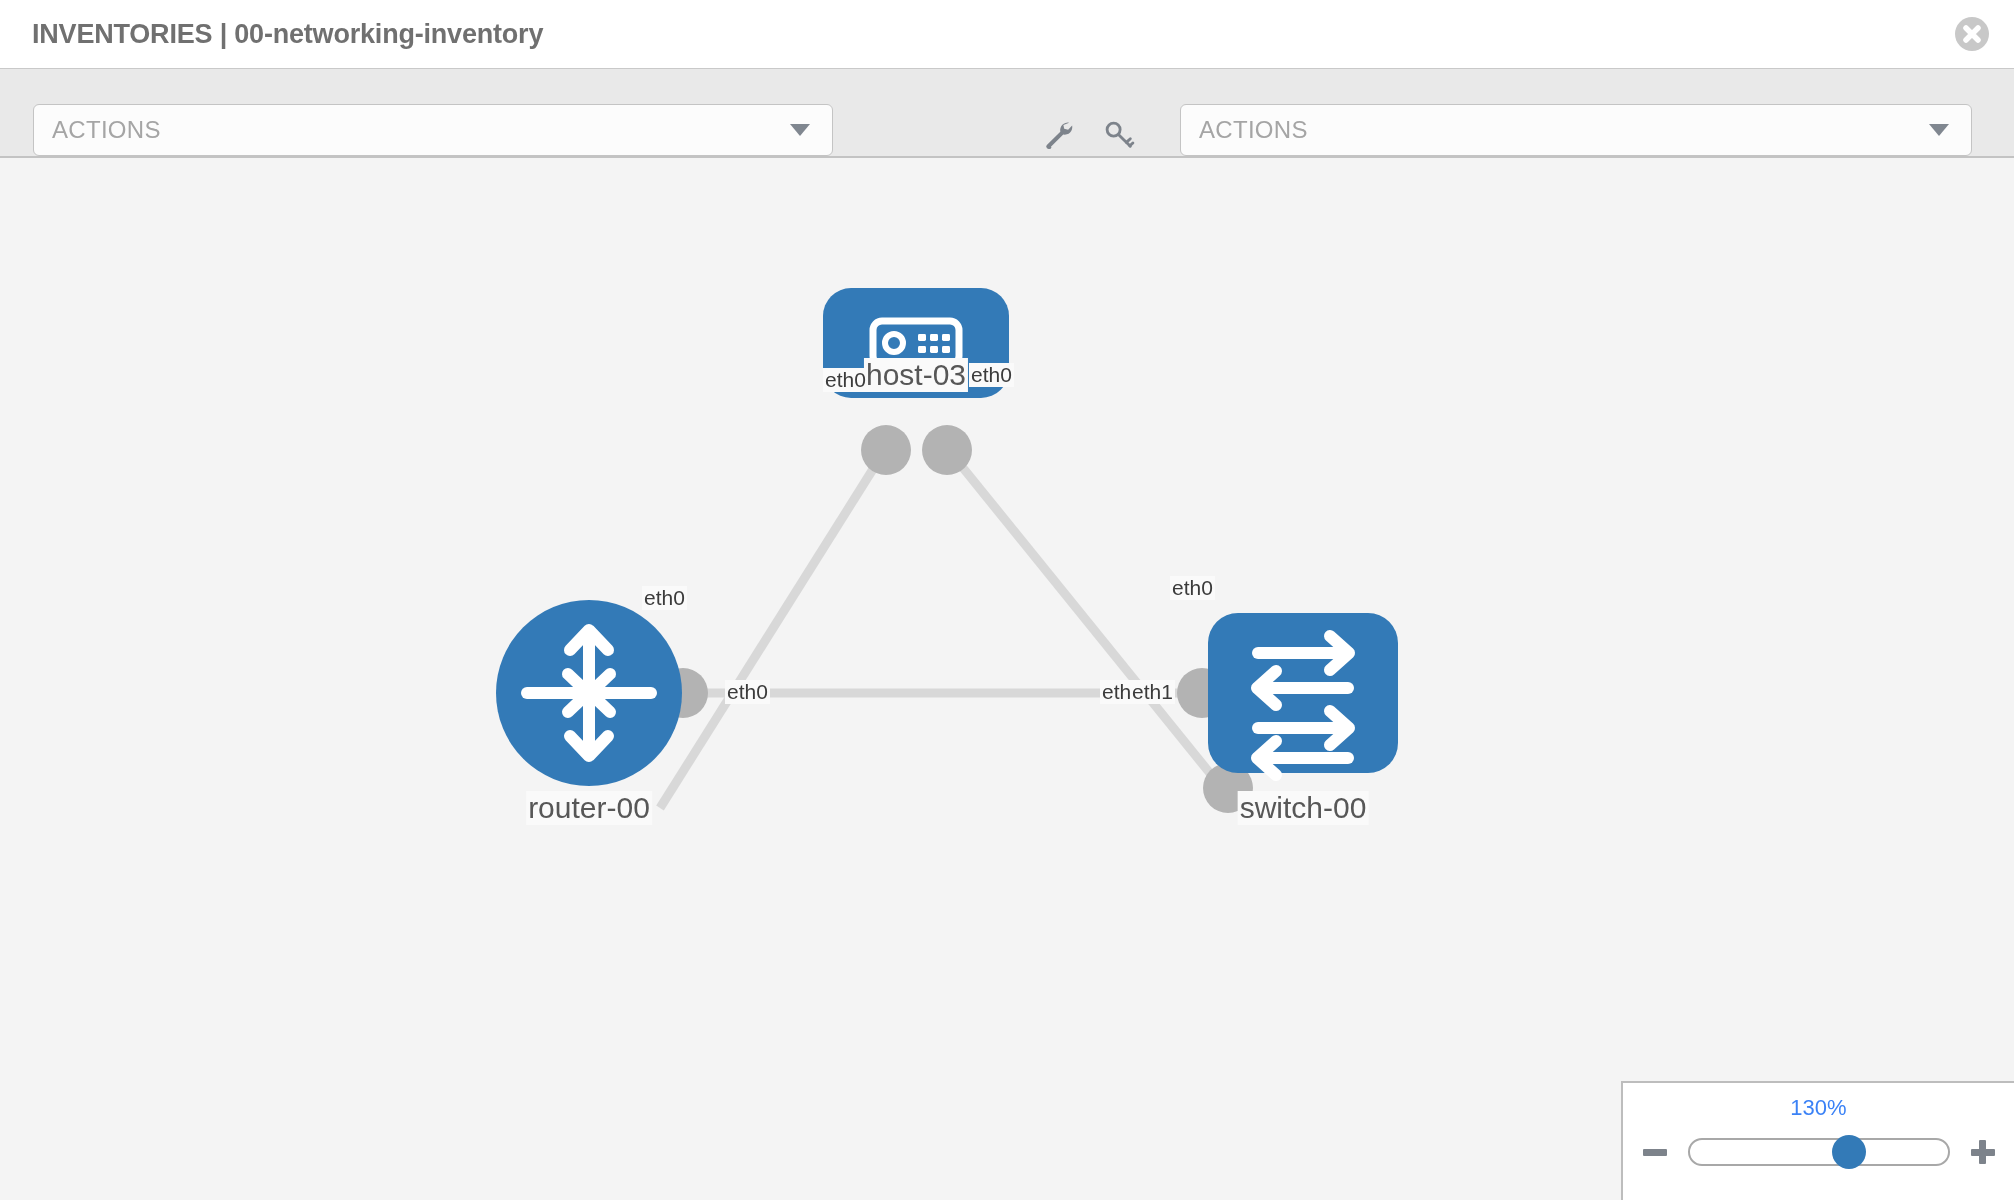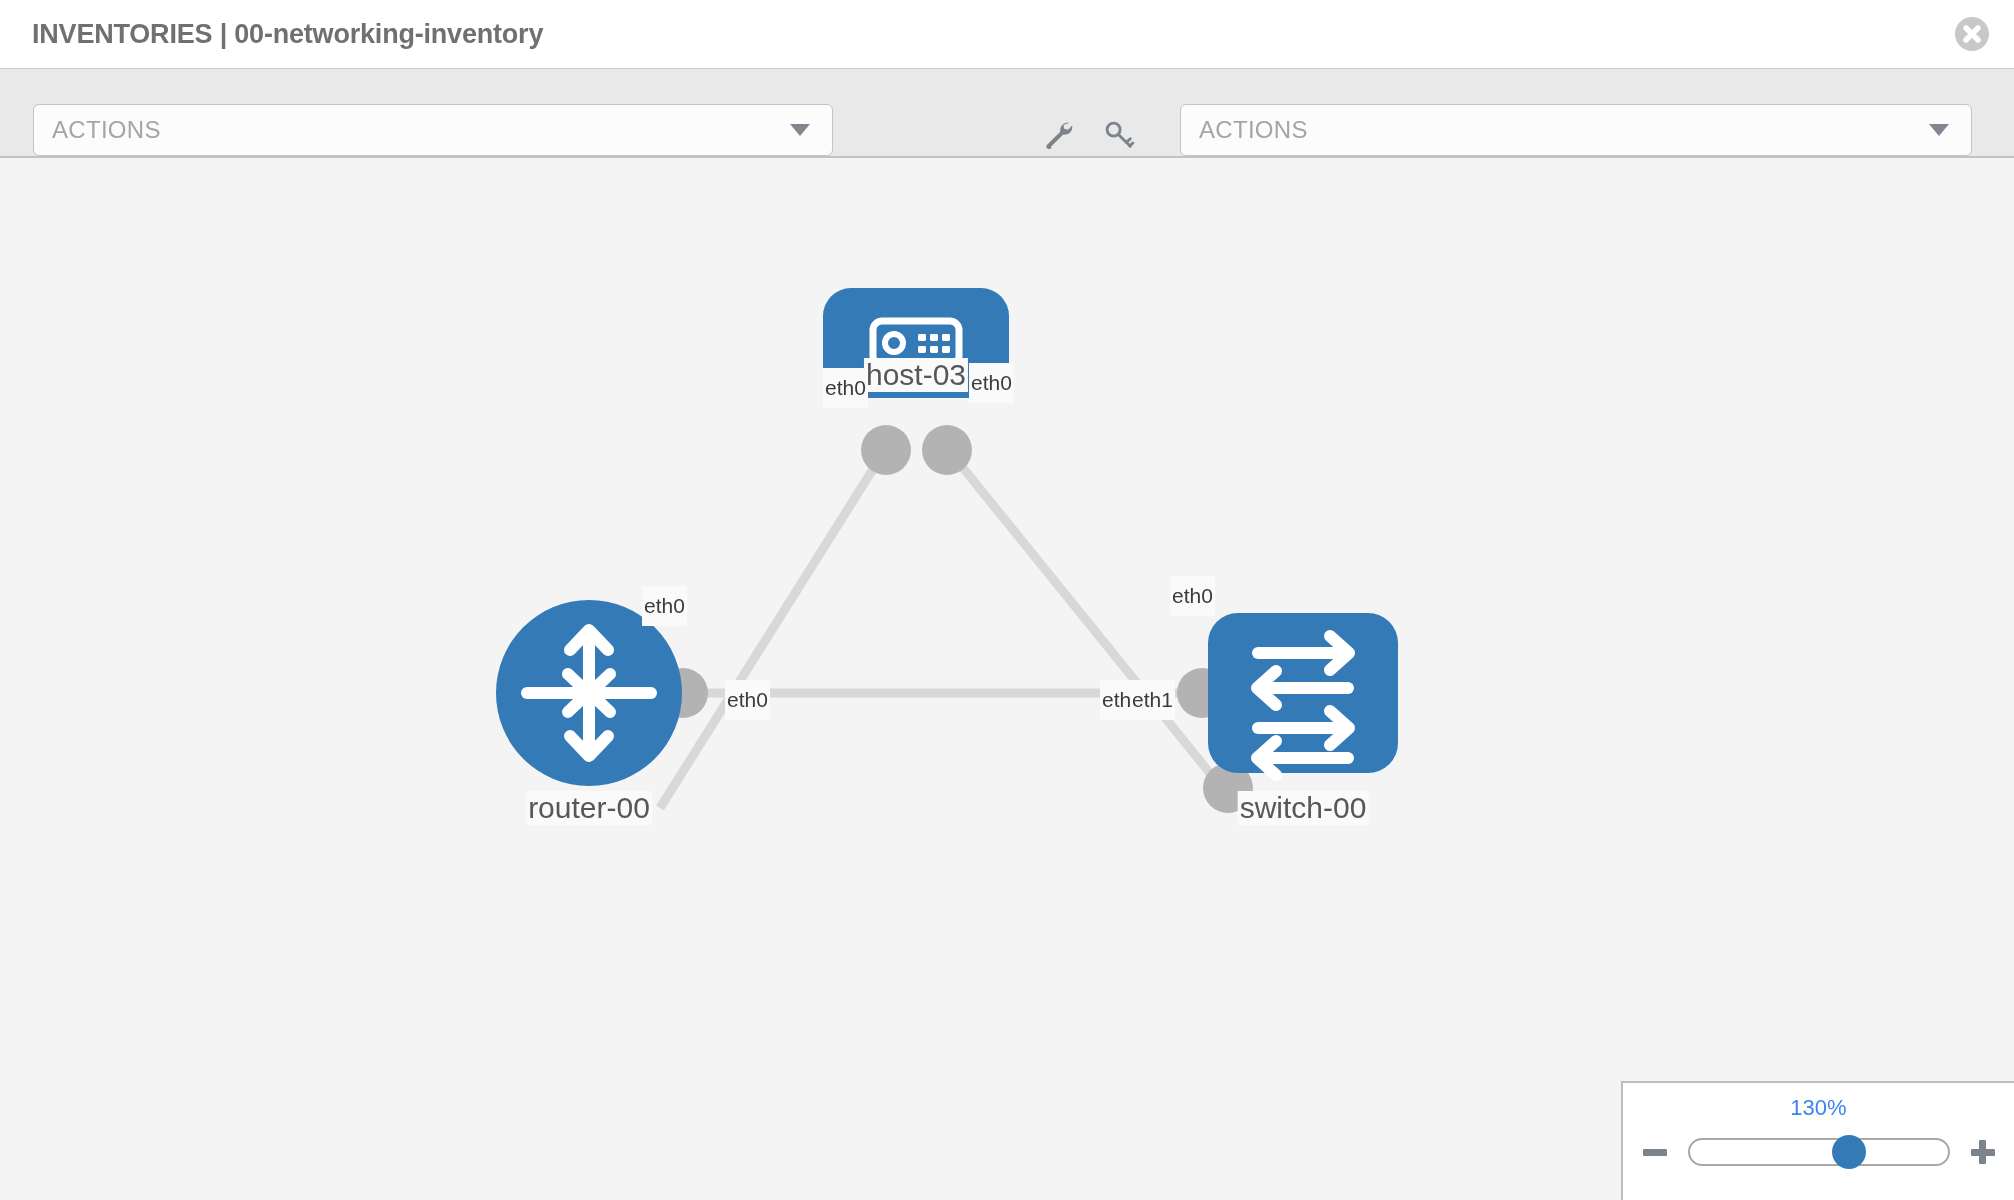--- a/index.html
+++ b/index.html
@@ -137,21 +137,21 @@
     white-space: nowrap;
     transform: translateX(-50%);
     padding: 0 2px;
   }
   .iface-label {
     position: absolute;
     font-size: 21px;
     color: #3b3b3b;
     background: #fafafa;
     white-space: nowrap;
-    padding: 8px 2px;
+    padding: 0 2px;
   }
 
   
   .zoom-panel {
     position: absolute;
     left: 1621px;
     top: 1081px;
     width: 393px;
     height: 119px;
     background: #ffffff;

